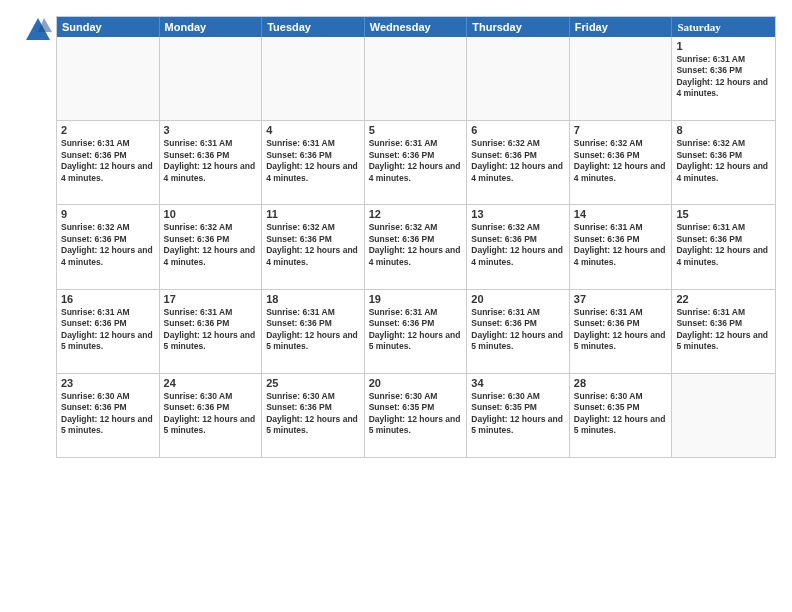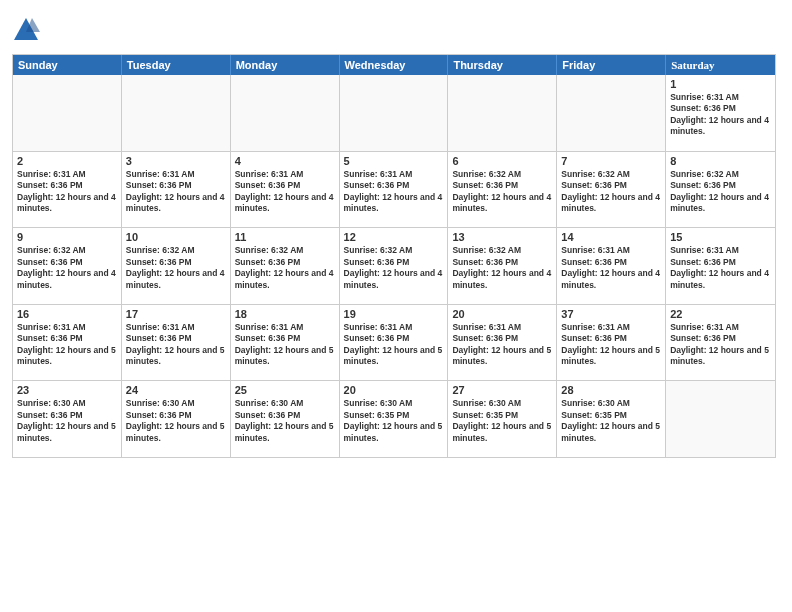--- a/index.html
+++ b/index.html
@@ -6,23 +6,23 @@
     body {
       font-family: Arial, sans-serif;
       background: #fff;
       width: 792px;
       height: 612px;
       overflow: hidden;
     }
     .page {
       width: 792px;
       height: 468px;
-      padding: 16px 16px 10px 12px;
-      display: flex;
-      flex-direction: column;
+      padding: 16px 16px 10px 24px;
+      display: flex;
+      flex-direction: row;
     }
     .header {
       display: flex;
       justify-content: space-between;
       align-items: flex-start;
       margin-bottom: 10px;
     }
     .logo {
       display: flex;
       align-items: center;
@@ -125,22 +125,22 @@
     </div>
     <div class="title-block">
       <div class="month-title"></div>
       <div class="location"></div>
     </div>
   </div>
 
   <div class="calendar">
     <div class="cal-header">
     <div class="cal-header-cell">Sunday</div>
+        <div class="cal-header-cell">Monday</div>
         <div class="cal-header-cell">Tuesday</div>
-        <div class="cal-header-cell">Monday</div>
         <div class="cal-header-cell">Wednesday</div>
         <div class="cal-header-cell">Thursday</div>
         <div class="cal-header-cell">Friday</div>
         <div class="cal-header-cell">Saturday</div>
       </div>
     <div class="cal-body">
     <div class="cal-row">
           <div class="cal-cell empty"></div>
           <div class="cal-cell empty"></div>
           <div class="cal-cell empty"></div>
@@ -305,21 +305,21 @@
 Sunset: 6:36 PM
 Daylight: 12 hours and 5 minutes.</div>
           </div>
           <div class="cal-cell">
             <span class="day-num">20</span>
             <div class="day-info" style="white-space: pre-line;">Sunrise: 6:30 AM
 Sunset: 6:35 PM
 Daylight: 12 hours and 5 minutes.</div>
           </div>
           <div class="cal-cell">
-            <span class="day-num">27</span>
+            <span class="day-num">34</span>
             <div class="day-info" style="white-space: pre-line;">Sunrise: 6:30 AM
 Sunset: 6:35 PM
 Daylight: 12 hours and 5 minutes.</div>
           </div>
           <div class="cal-cell">
             <span class="day-num">28</span>
             <div class="day-info" style="white-space: pre-line;">Sunrise: 6:30 AM
 Sunset: 6:35 PM
 Daylight: 12 hours and 5 minutes.</div>
           </div>

